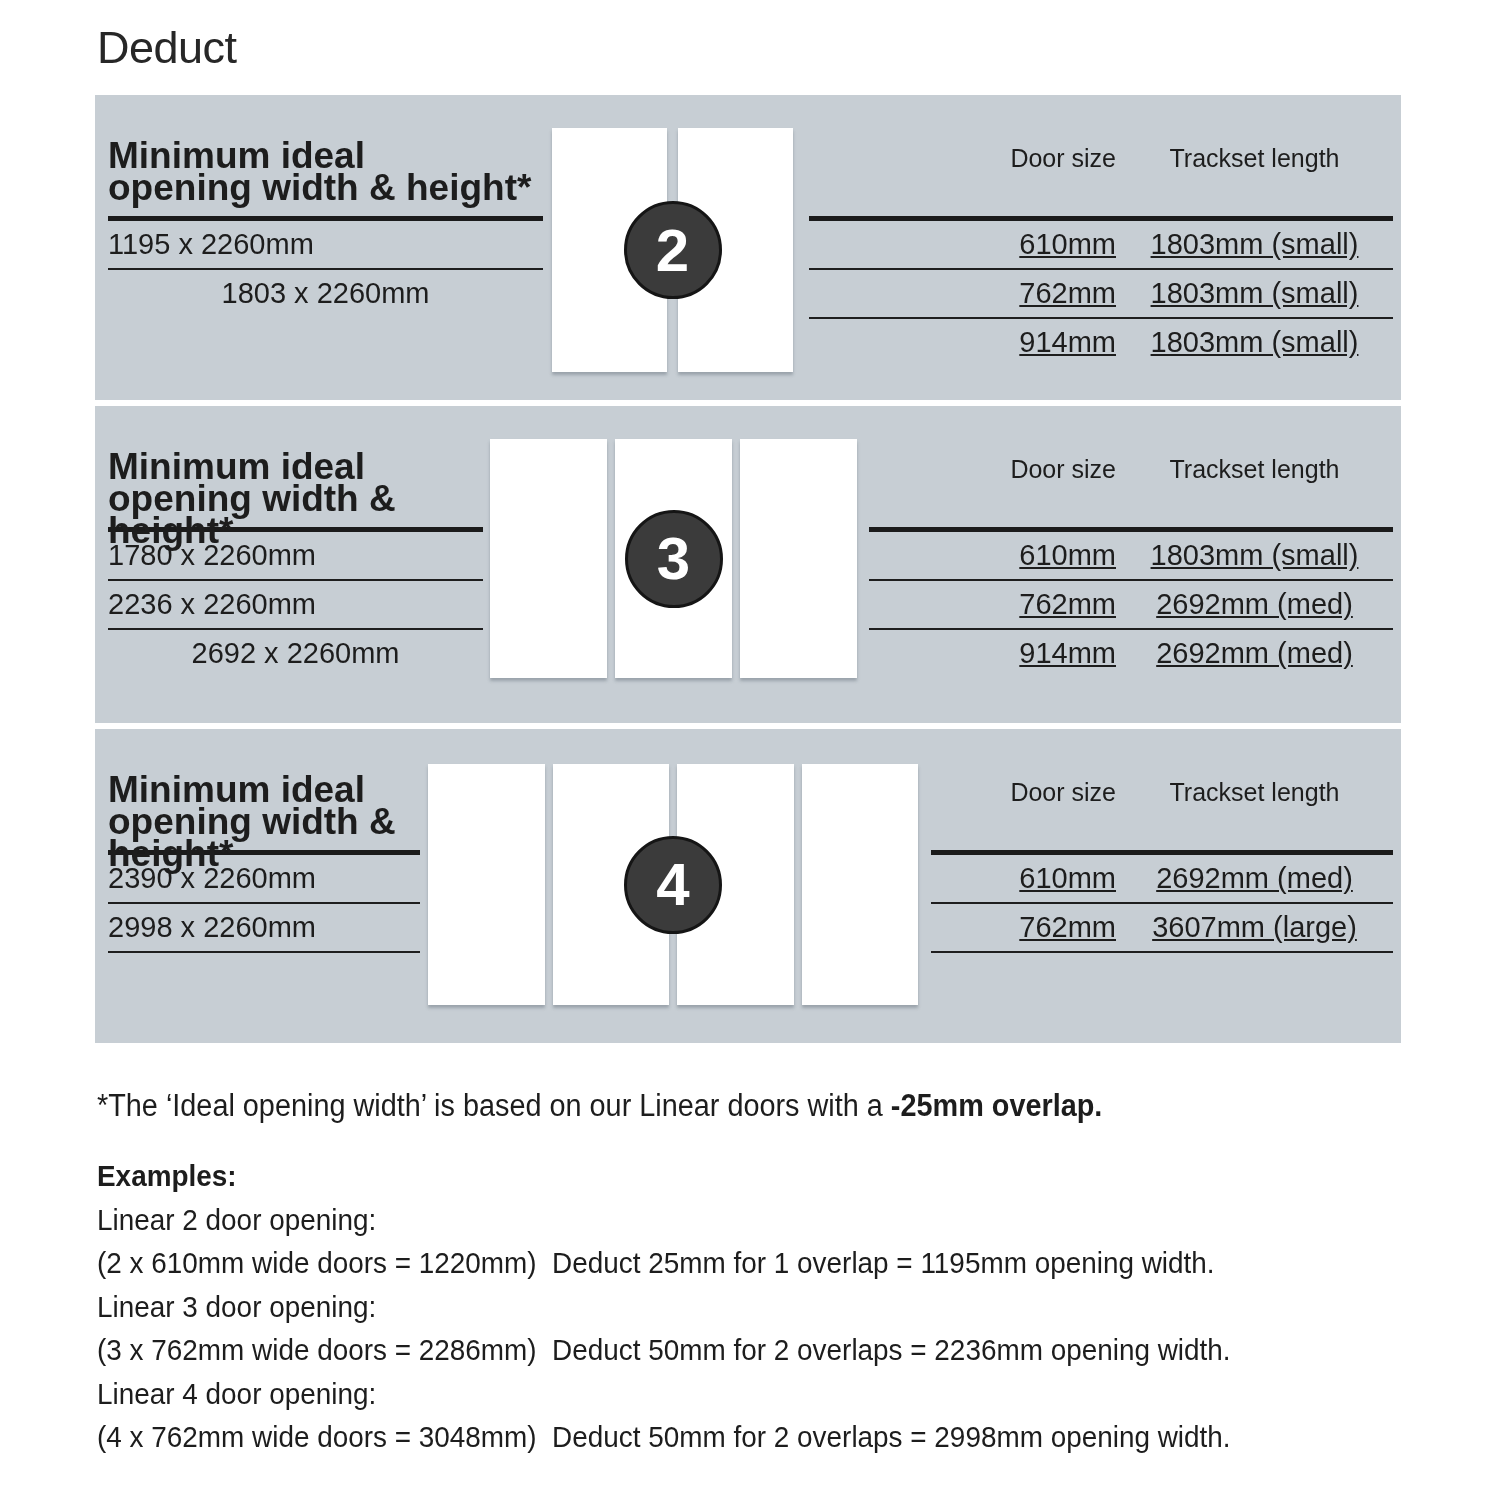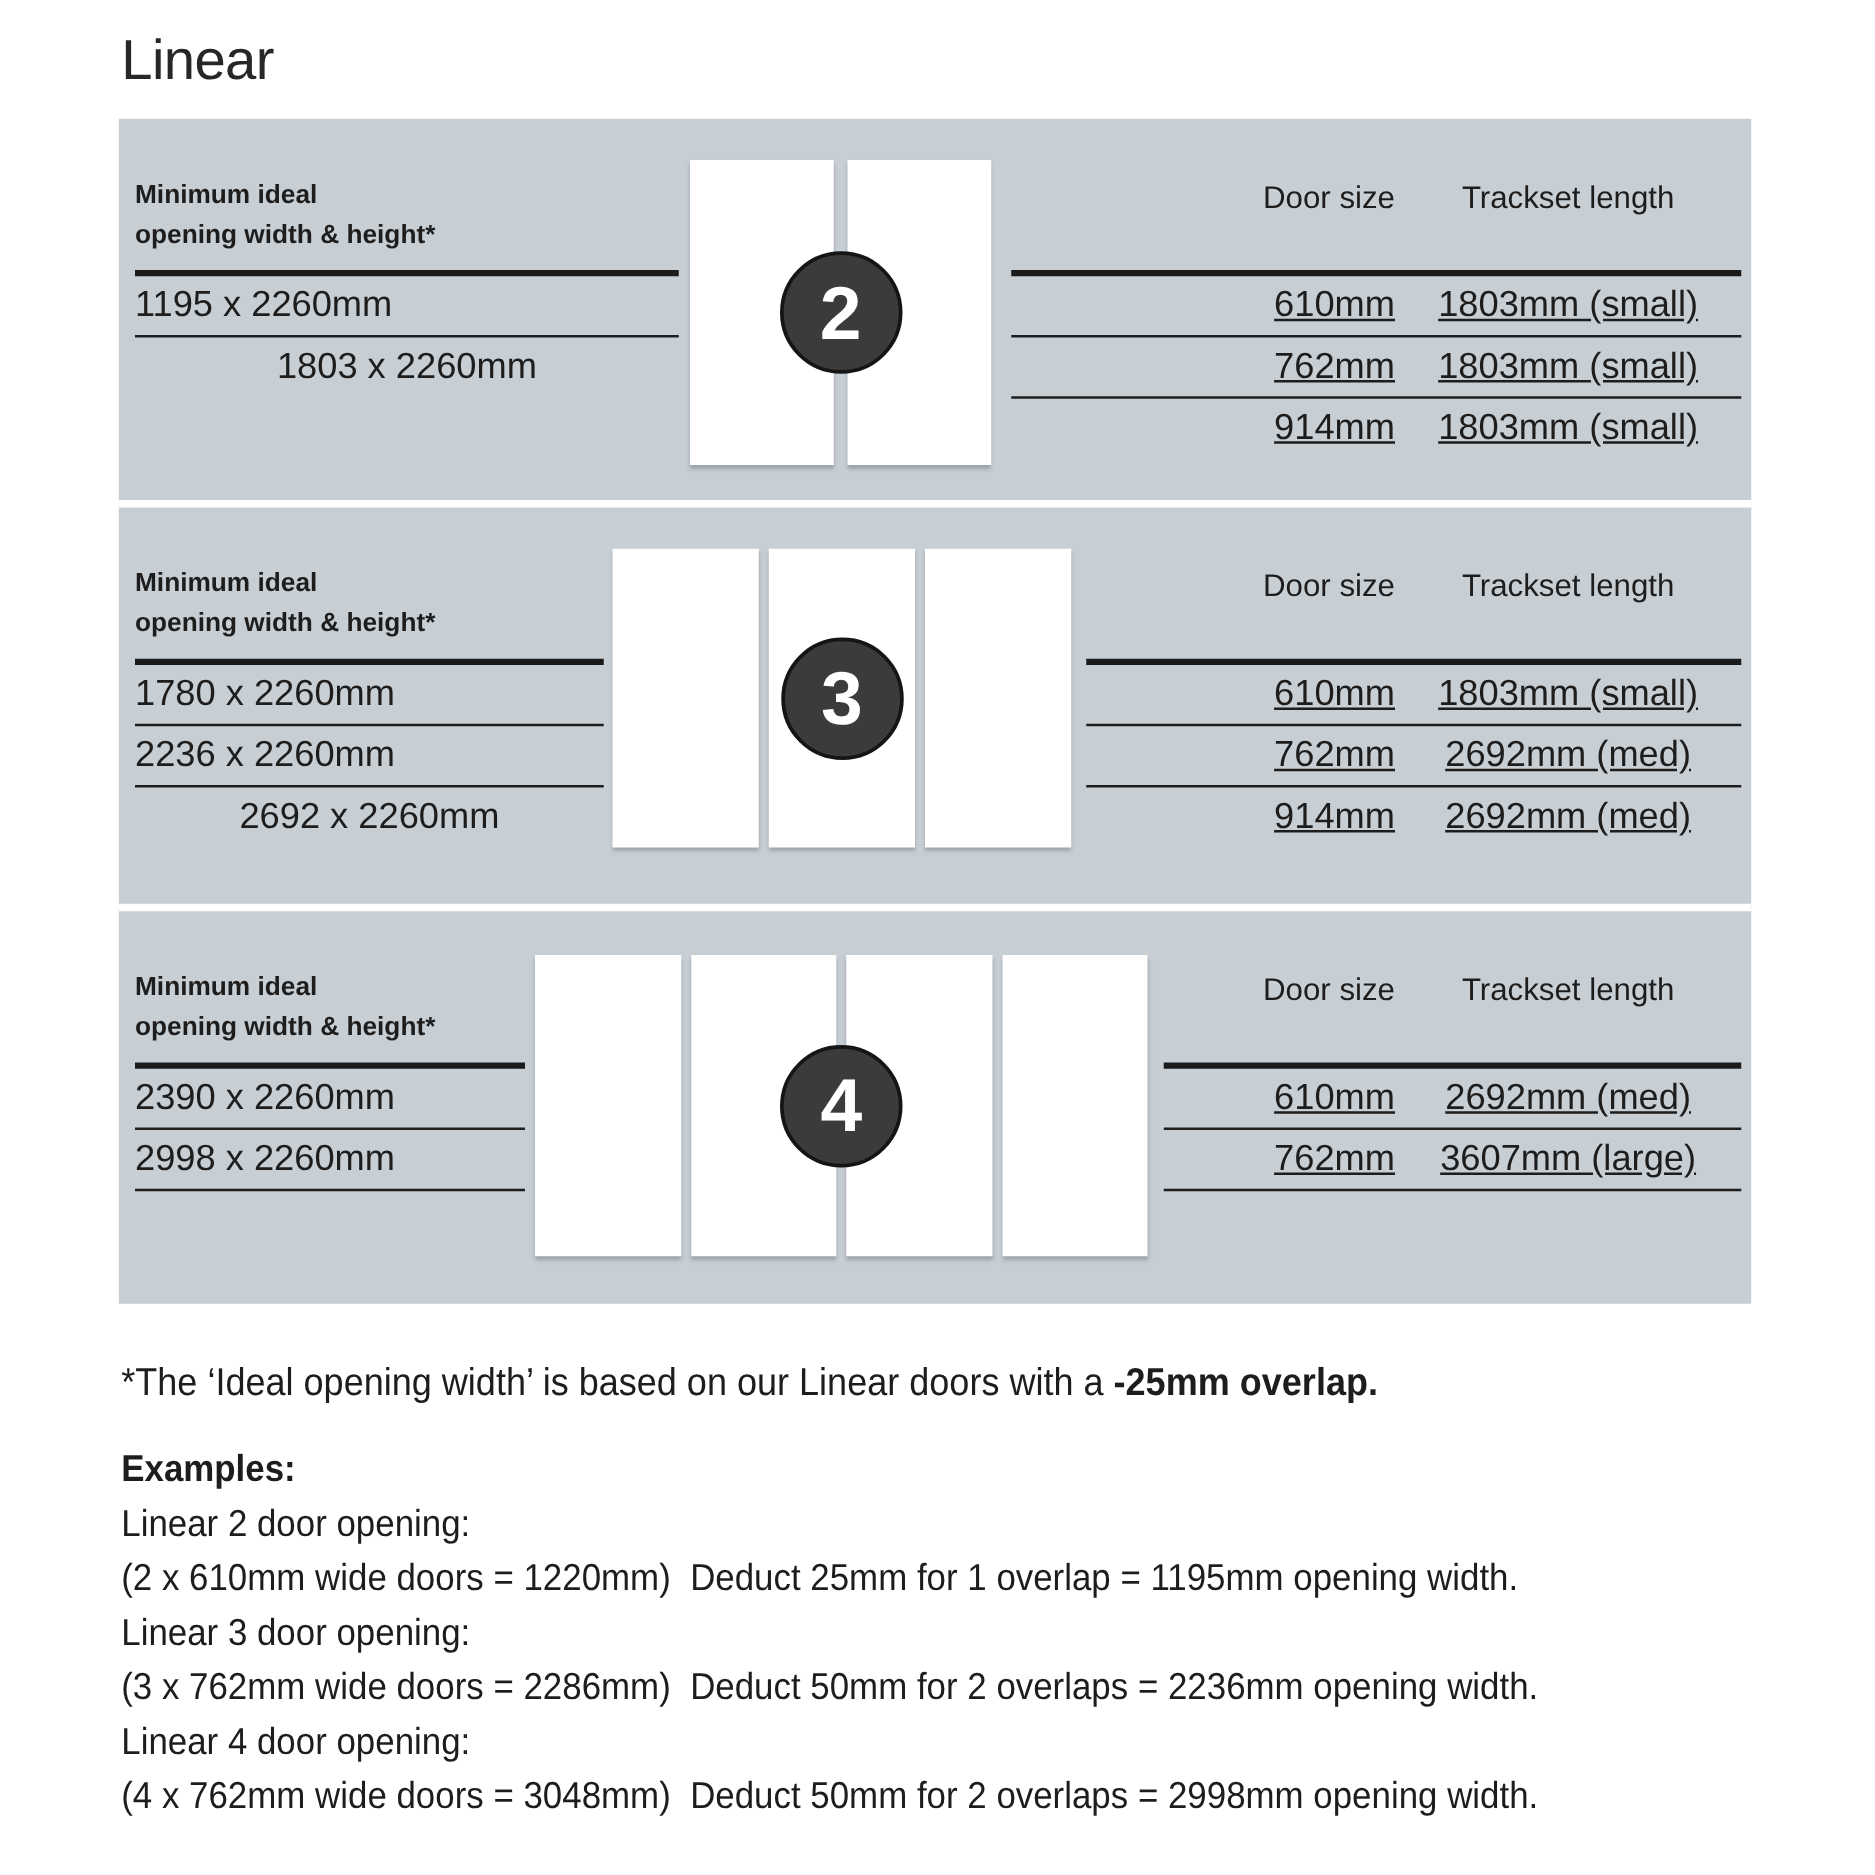--- a/index.html
+++ b/index.html
@@ -16,21 +16,21 @@
   .sec2{top:311px;height:317px;}
   .sec3{top:634px;height:314px;}
   .divider{position:absolute;left:0;width:100%;height:6px;background:#ffffff;}
   .div1{top:305px;}
   .div2{top:628px;}
 
   .left-col{position:absolute;left:13px;top:45px;}
   .sec1 .left-col{width:435px;}
   .sec2 .left-col{width:375px;}
   .sec3 .left-col{width:312px;}
-  .left-header{font-weight:bold;font-size:21px;line-height:32px;height:64px;color:#1d1d1d;}
+  .left-header{font-weight:bold;font-size:37px;line-height:32px;height:64px;color:#1d1d1d;}
   .thick-line{height:5px;background:#1b1b1b;margin-top:12px;}
   .lrow{height:47px;line-height:47px;font-size:29px;border-bottom:2px solid #1e1e1e;}
   .lrow.noline{border-bottom:none;text-align:center;}
 
   .right-col{position:absolute;right:8px;top:45px;}
   .sec1 .right-col{width:584px;}
   .sec2 .right-col{width:524px;}
   .sec3 .right-col{width:462px;}
   .rhead{display:flex;height:76px;font-size:25px;line-height:36px;}
   .right-col .thick-line{margin-top:0;}
@@ -56,21 +56,21 @@
   .examples{position:absolute;left:97px;top:1154px;font-size:30px;line-height:43.5px;
             transform:scaleX(0.93);transform-origin:left top;color:#1d1d1d;}
   .ex-heading{font-weight:bold;}
   .ex-line{white-space:pre-wrap;}
 </style>
 </head>
 <body>
 
 <div class="page">
 
-  <h1 class="title">Linear</h1>
+  <h1 class="title">Deduct</h1>
 
   <div class="panel">
 
     <div class="sec sec1">
       <div class="left-col">
         <div class="left-header">
           <div>Minimum ideal</div>
           <div>opening width &amp; height*</div>
         </div>
         <div class="thick-line"></div>

